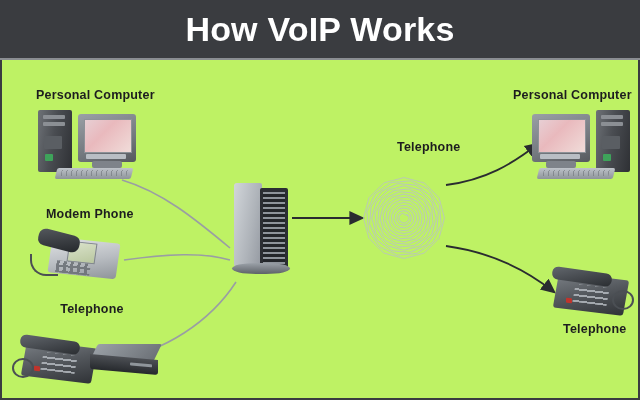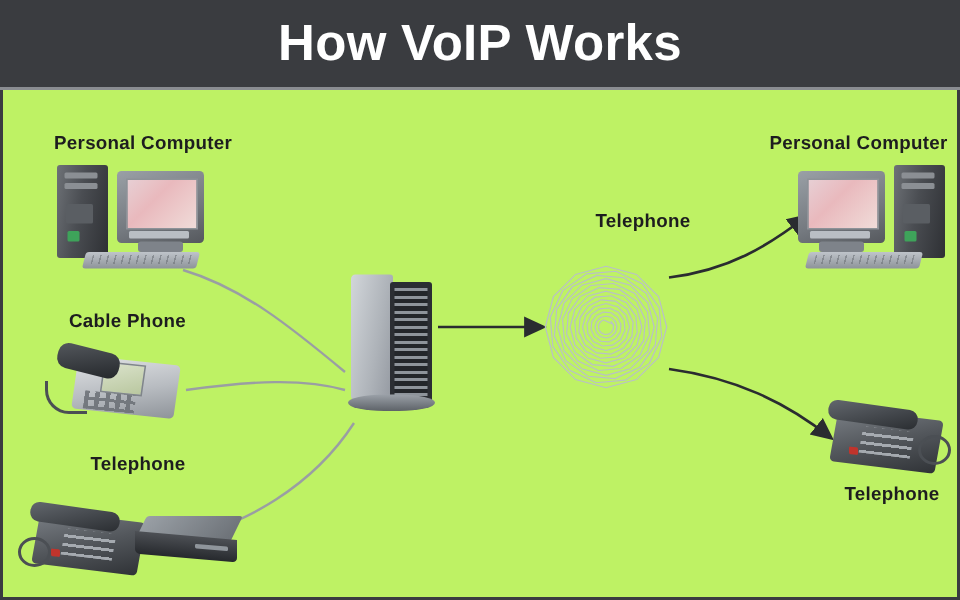--- a/index.html
+++ b/index.html
@@ -204,21 +204,21 @@
         <div class="led"></div>
       </div>
       <div class="mon">
         <div class="scr"></div>
         <div class="ctrl"></div>
       </div>
       <div class="stand"></div>
       <div class="kbd"></div>
     </div>
 
-    <div class="lbl" style="left:44px;top:147px;">Cable Phone</div>
+    <div class="lbl" style="left:44px;top:147px;">Modem Phone</div>
     <div class="vphone" style="left:28px;top:166px;">
       <div class="body"></div>
       <div class="lcd"></div>
       <div class="keys"></div>
       <div class="hs"></div>
       <div class="cord"></div>
     </div>
 
     <div class="lbl two" style="left:30px;top:242px;width:120px;">
       <span>Telephone</span><br>

